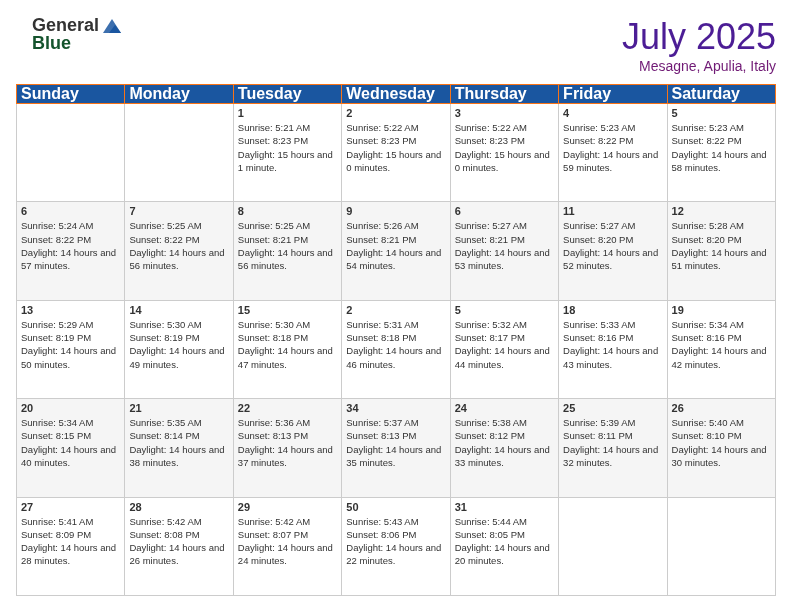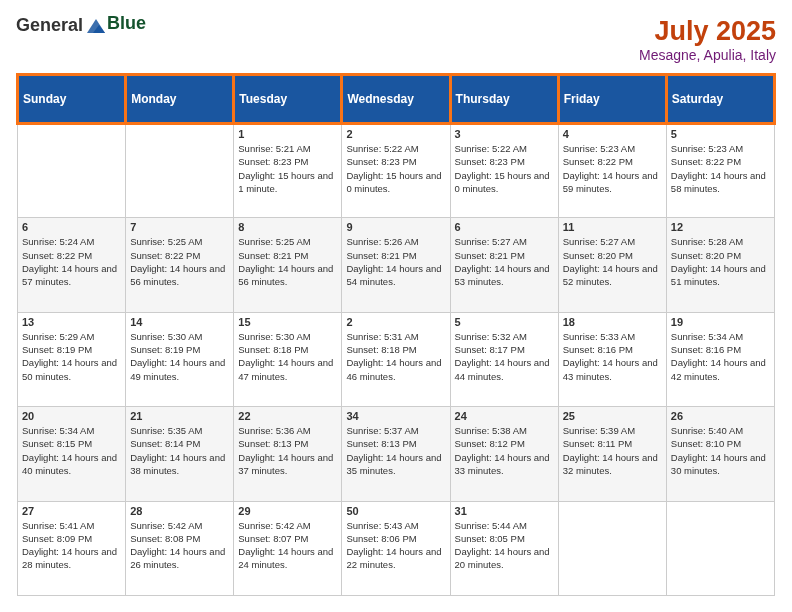--- a/index.html
+++ b/index.html
@@ -32,42 +32,42 @@
       font-size: 18px;
       font-weight: bold;
       color: #333;
       line-height: 1.1;
     }
     .logo-blue { color: #14532d; }
     .title-block {
       text-align: right;
     }
     .month-title {
-      font-size: 27px;
-      font-weight: bold;
-      color: #c2410c;
+      font-size: 36px;
+      font-weight: normal;
+      color: #4c1d95;
     }
     .location {
       font-size: 14px;
       color: #701a75;
     }
     .calendar {
       flex: 1;
       border: 1px solid #ccc;
       border-collapse: collapse;
       width: 100%;
       table-layout: fixed;
     }
     .calendar th {
       background: #1a56a0;
       color: #fff;
-      font-size: 12px;
-      padding: 16px 4px;
+      font-size: 16px;
+      padding: 0 4px;
       text-align: left;
-      border: 3px solid #f97316;
+      border: 1px solid #f97316;
       font-weight: bold;
     }
     .calendar td {
       border: 1px solid #ccc;
       vertical-align: top;
       padding: 3px 4px;
       font-size: 10px;
       color: #333;
       background: #fff;
       height: 82px;
@@ -89,21 +89,21 @@
     .empty-cell {
       background: #fff !important;
     }
   </style>
 </head>
 <body>
 
 <div class="page">
   <div class="header">
     <div class="logo">
-      <div style="display:flex;align-items:flex-start;">
+      <div style="display:flex;flex-direction:column;align-items:flex-start;margin-left:16px;">
         <div style="display:flex;align-items:center;">
           <span class="logo-text">General</span>
           <svg width="22" height="20" viewBox="0 0 22 20" style="margin-left:2px;margin-top:-2px;">
             <polygon points="2,18 11,4 20,18" fill="#1a56a0" opacity="0.85"></polygon>
             <polygon points="8,18 14,10 20,18" fill="#1a56a0"></polygon>
           </svg>
         </div>
         <span class="logo-text logo-blue" style="margin-top:-2px;">Blue</span>
       </div>
     </div>

